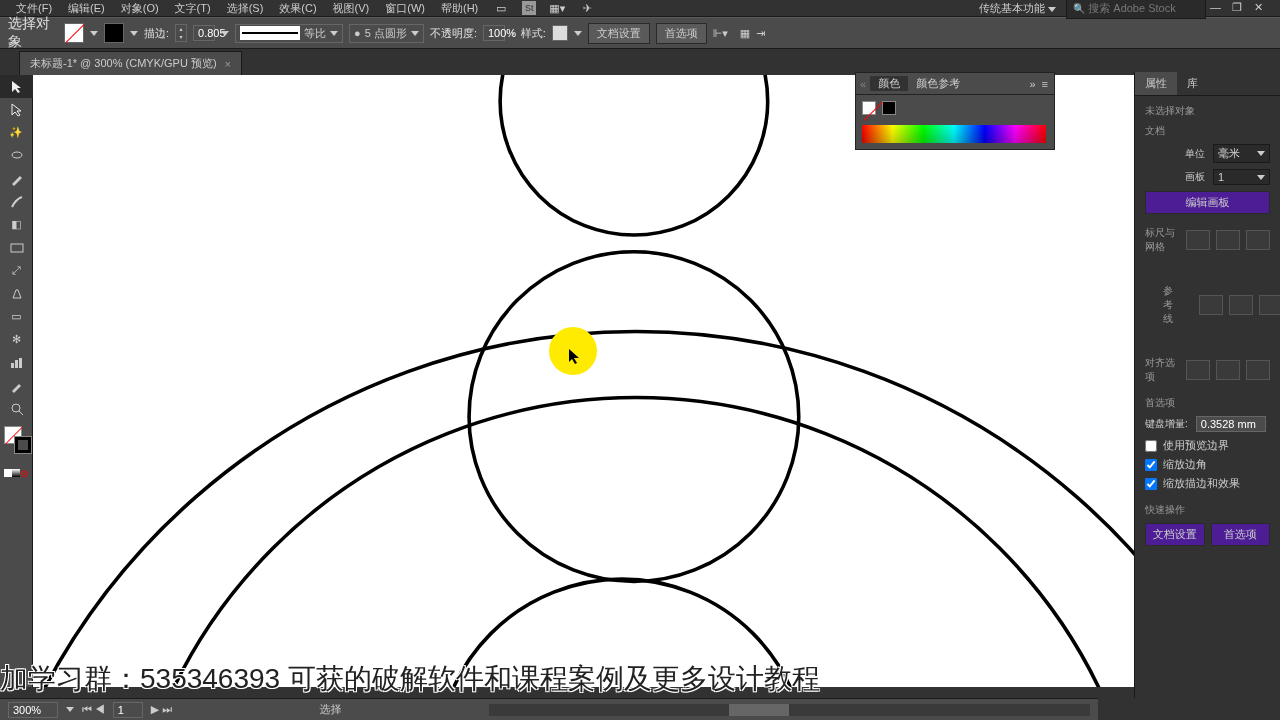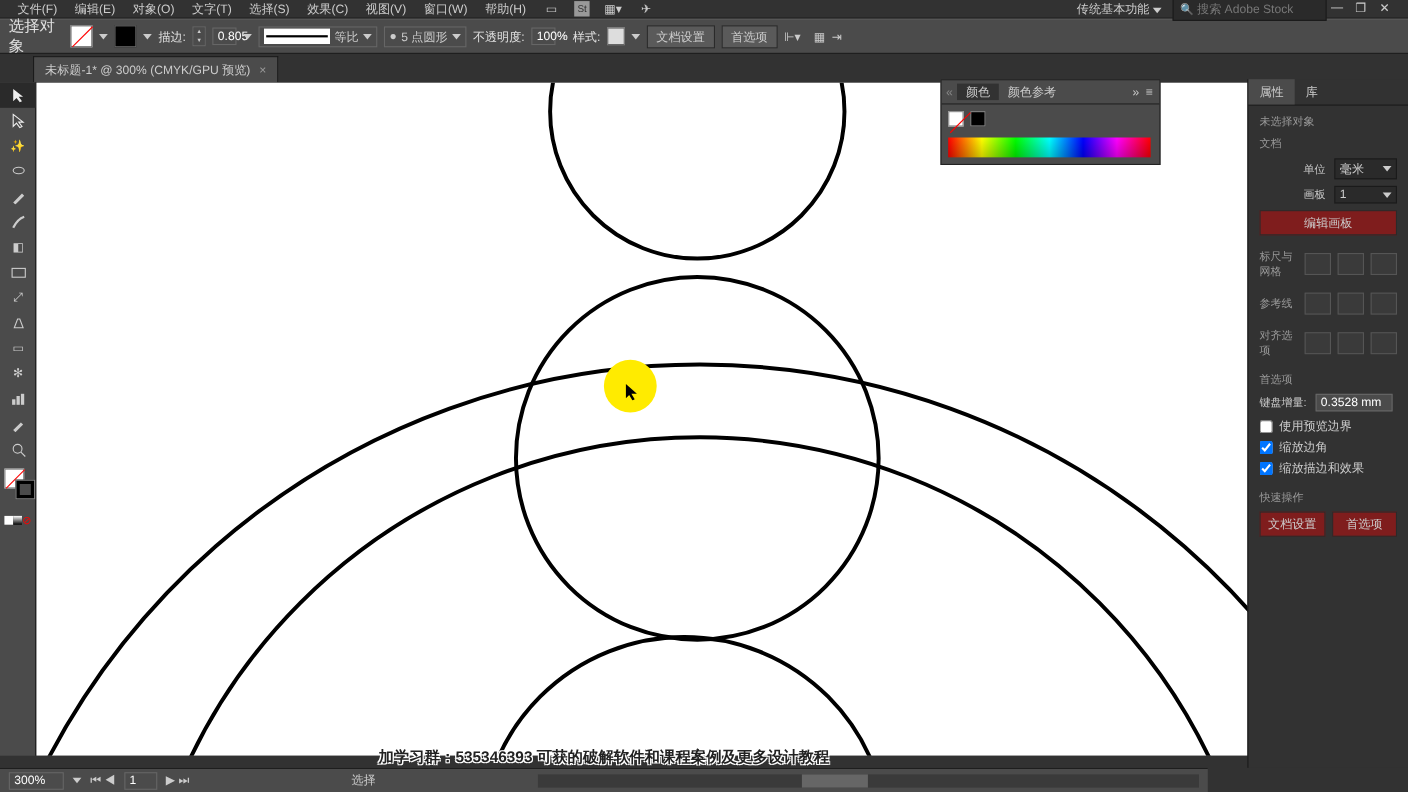--- a/index.html
+++ b/index.html
@@ -13,21 +13,21 @@
 .winbtn{width:14px;height:14px;margin:0 4px}
 .ctrlbar{height:32px;background:#4b4b4b;border-top:1px solid #5a5a5a;border-bottom:1px solid #1a1a1a;display:flex;align-items:center;padding:0 8px;gap:6px}
 .ctrlbar .lab{font-size:11px;color:#e0e0e0}
 .swatch{width:20px;height:20px;border:1px solid #666;background:#fff;position:relative}
 .swatch.nostroke::after{content:"";position:absolute;width:26px;height:1px;background:red;top:9px;left:-3px;transform:rotate(-45deg)}
 .dd-sm{background:#4b4b4b;border:1px solid #666;padding:1px 4px;display:flex;align-items:center;gap:4px}
 .numbox{background:#4b4b4b;border:1px solid #666;padding:1px 4px;width:22px;color:#fff}
 .stroke-prev{width:60px;height:14px;background:#fff;position:relative}
 .stroke-prev::after{content:"";position:absolute;left:2px;right:2px;top:6px;height:2px;background:#000}
 .btn-txt{background:#5a5a5a;border:1px solid #2a2a2a;padding:2px 8px}
-.tabbar{height:26px;background:#323232;display:flex;align-items:flex-end;padding-left:30px}
+.tabbar{height:26px;background:#323232;display:flex;align-items:flex-end;padding-left:19px}
 .tab{background:#4b4b4b;padding:4px 10px;border:1px solid #1a1a1a;border-bottom:none;display:flex;align-items:center;gap:8px;font-size:11px}
 .tab .x{color:#999}
 .main{display:flex;height:612px}
 .toolbar{width:33px;background:#4b4b4b;border-right:1px solid #1a1a1a;display:flex;flex-direction:column;gap:0}
 .tool{width:33px;height:23px;display:flex;align-items:center;justify-content:center;position:relative}
 .tool.active{background:#2a2a2a}
 .fillstroke{height:40px;position:relative;margin-top:4px}
 .fs-fill{position:absolute;top:2px;left:4px;width:18px;height:18px;background:#fff;border:1px solid #888}
 .fs-fill::after{content:"";position:absolute;width:24px;height:1px;background:red;top:8px;left:-3px;transform:rotate(-45deg)}
 .fs-stroke{position:absolute;top:12px;left:14px;width:18px;height:18px;background:#000;border:1px solid #888}
@@ -49,27 +49,27 @@
 .props{position:absolute;right:0;top:72px;width:146px;bottom:22px;background:#323232;border-left:1px solid #1a1a1a}
 .props-tabs{display:flex;height:24px;border-bottom:1px solid #1a1a1a}
 .props-tab{padding:4px 10px;font-size:11px}
 .props-tab.active{background:#4b4b4b}
 .props-body{padding:8px 10px}
 .props-body .sec{margin-bottom:12px}
 .props-body .title{color:#999;font-size:10px;margin-bottom:6px}
 .props-body .row{display:flex;align-items:center;gap:8px;margin-bottom:6px}
 .props-body .row .lbl{width:60px;text-align:right;color:#ccc;font-size:10px}
 .dd-prop{background:#2a2a2a;border:1px solid #1a1a1a;padding:1px 4px;flex:1;display:flex;justify-content:space-between;align-items:center}
-.btn-wide{background:#7f1d1d;border:1px solid #2a2a2a;padding:3px;text-align:center;margin-top:4px}
+.btn-wide{background:#4c1d95;border:1px solid #2a2a2a;padding:3px;text-align:center;margin-top:4px}
 .ico-row{display:flex;gap:6px;margin-left:auto}
 .ico-row .ib{width:24px;height:20px;border:1px solid #555;background:#3a3a3a}
 .chk{display:flex;align-items:center;gap:6px;margin-bottom:4px}
 .chk input{width:12px;height:12px}
 .statusbar{position:absolute;bottom:0;left:0;right:182px;height:22px;background:#4b4b4b;border-top:1px solid #1a1a1a;display:flex;align-items:center;padding:0 8px;gap:8px}
-.watermark{position:absolute;bottom:22px;left:0;right:182px;text-align:center;font-size:14px;font-weight:bold;color:#222;text-shadow:1px 1px 0 #fff,-1px -1px 0 #fff,1px -1px 0 #fff,-1px 1px 0 #fff;pointer-events:none}
+.watermark{position:absolute;bottom:22px;left:0;right:182px;font-size:28px;font-weight:normal;color:#222;text-shadow:1px 1px 0 #fff,-1px -1px 0 #fff,1px -1px 0 #fff,-1px 1px 0 #fff;pointer-events:none}
 .caret{width:0;height:0;border-left:4px solid transparent;border-right:4px solid transparent;border-top:5px solid #ccc;display:inline-block}
 .spinner-btns{display:flex;flex-direction:column;border:1px solid #666}
 .spinner-btns div{width:10px;height:8px;background:#4b4b4b;font-size:6px;text-align:center;line-height:8px}
 </style>
 </head>
 <body>
 
 <div class="menubar">
   <span class="item">文件(F)</span>
   <span class="item">编辑(E)</span>
@@ -285,21 +285,21 @@
           <span class="title" style="margin:0">标尺与网格</span>
           <span class="ico-row">
             <span class="ib"></span>
             <span class="ib"></span>
             <span class="ib"></span>
           </span>
         </div>
     </div>
     <div class="sec">
       <div class="row">
-          <span class="title" style="margin:0">参考线</span>
+          <span class="title" style="margin:18px">参考线</span>
           <span class="ico-row">
             <span class="ib"></span>
             <span class="ib"></span>
             <span class="ib"></span>
           </span>
         </div>
     </div>
     <div class="sec">
       <div class="row">
           <span class="title" style="margin:0">对齐选项</span>

